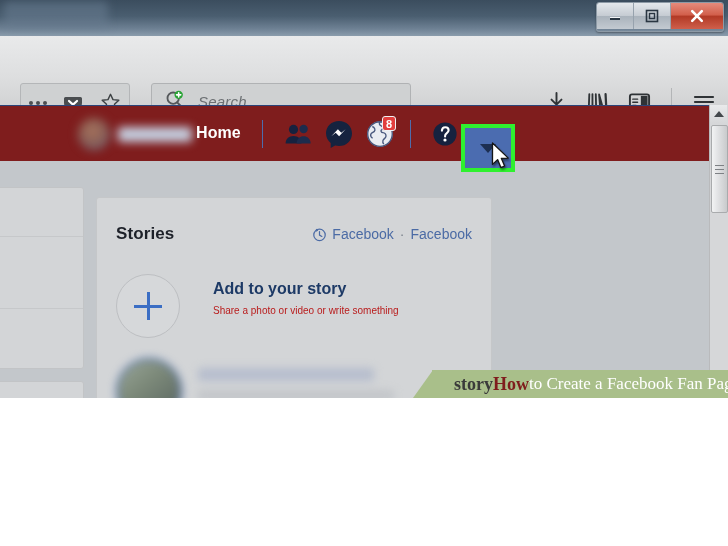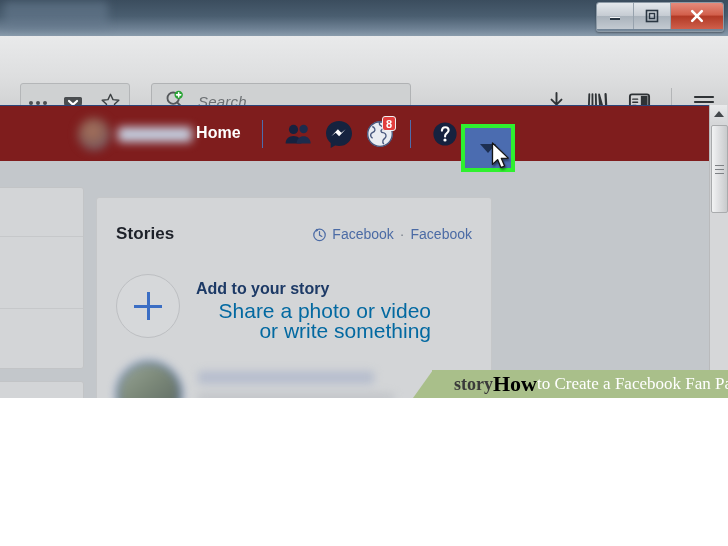--- a/index.html
+++ b/index.html
@@ -293,21 +293,21 @@
     font-size: 14px;
     color: #4b6ba5;
   }
   .stories-actions .link { color: #4b6ba5; }
   .dot-sep { color: #7b828c; padding: 0 1px; }
 
   .add-story-row {
     display: flex;
     align-items: flex-start;
     padding: 4px 19px 18px 19px;
-    gap: 16px;
+    gap: 33px;
   }
   .plus-circle {
     flex: 0 0 auto;
     width: 62px; height: 62px;
     border-radius: 50%;
     border: 1px solid #bdbfc2;
     background: #d6d8da;
     display: flex; align-items: center; justify-content: center;
     position: relative;
   }
@@ -318,25 +318,24 @@
   .plus-circle .pv { width: 3px; height: 28px; }
   .plus-circle .ph { width: 28px; height: 3px; }
   .add-text { padding-top: 6px; }
   .add-title {
     font-size: 16px;
     font-weight: bold;
     color: #1d3a66;
     margin-bottom: 3px;
   }
   .add-sub {
-    font-size: 21px;
-    color: #0369a1;
+    font-size: 10px;
+    color: #b91c1c;
     line-height: 20px;
     max-width: 235px;
-    text-align: right;
   }
 
   .story-row {
     display: flex;
     align-items: flex-start;
     gap: 16px;
     padding: 2px 19px 16px 19px;
     filter: blur(4.2px);
   }
   .story-av {
@@ -421,22 +420,22 @@
   }
   .wm-wiki {
     font-family: "Liberation Serif", serif;
     font-weight: bold;
     color: #3a3a3a;
     font-size: 18px;
   }
   .wm-how {
     font-family: "Liberation Serif", serif;
     font-weight: bold;
-    color: #000000;
-    font-size: 22px;
+    color: #7f1d1d;
+    font-size: 18px;
   }
 </style>
 </head>
 <body>
 
 <div id="screen">
 
   <div class="titlebar">
     <div class="tab-ghost"></div>
     <div class="win-btns">

